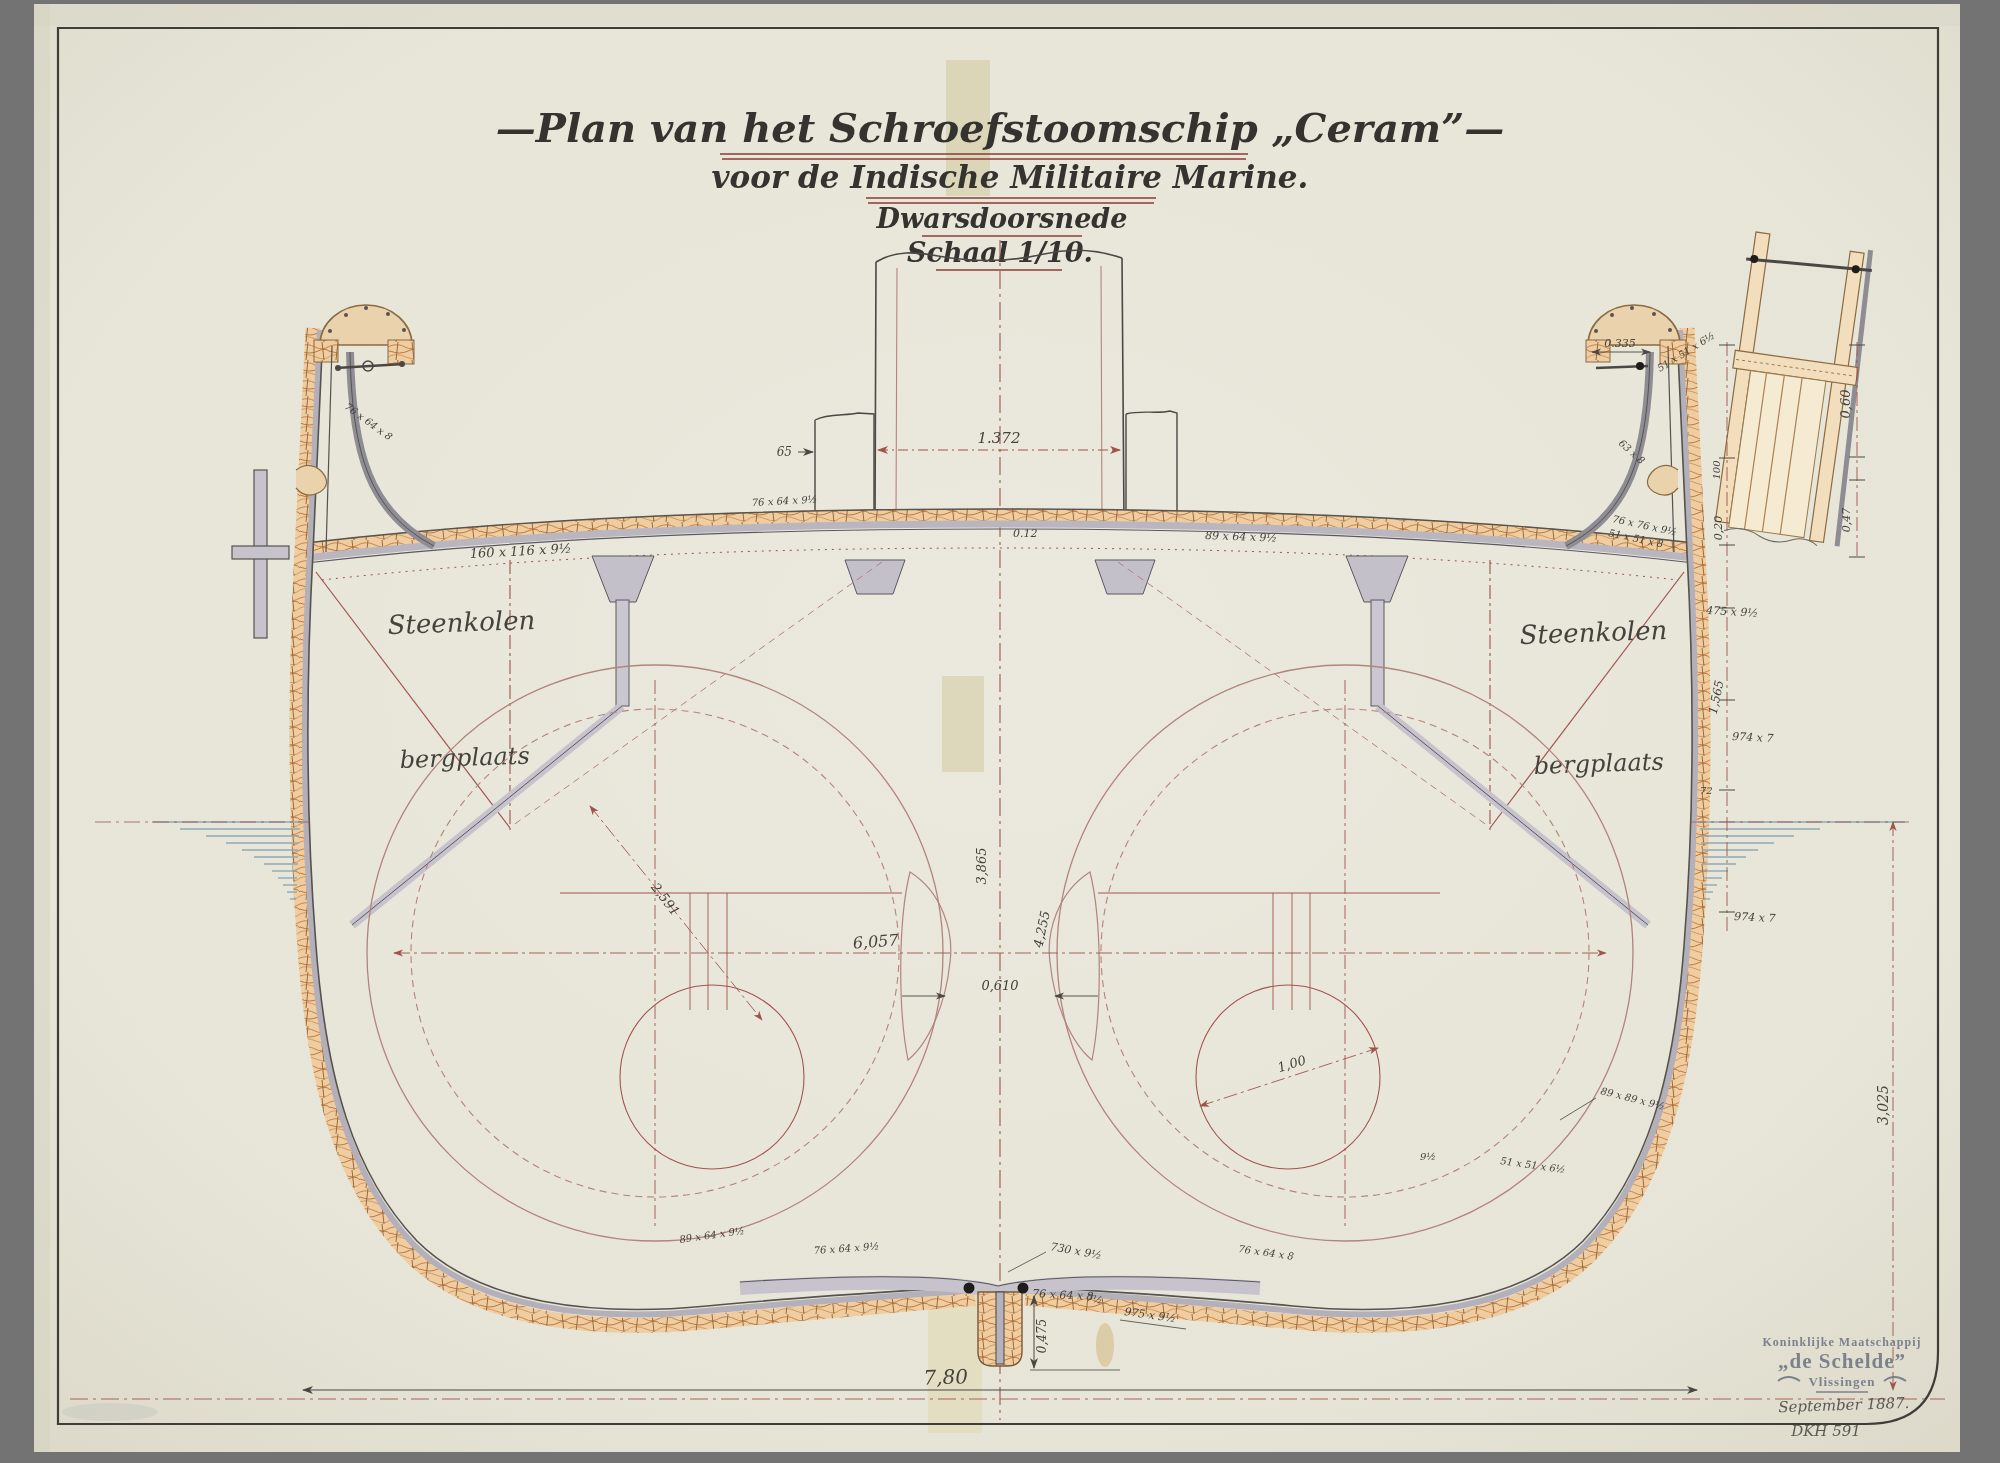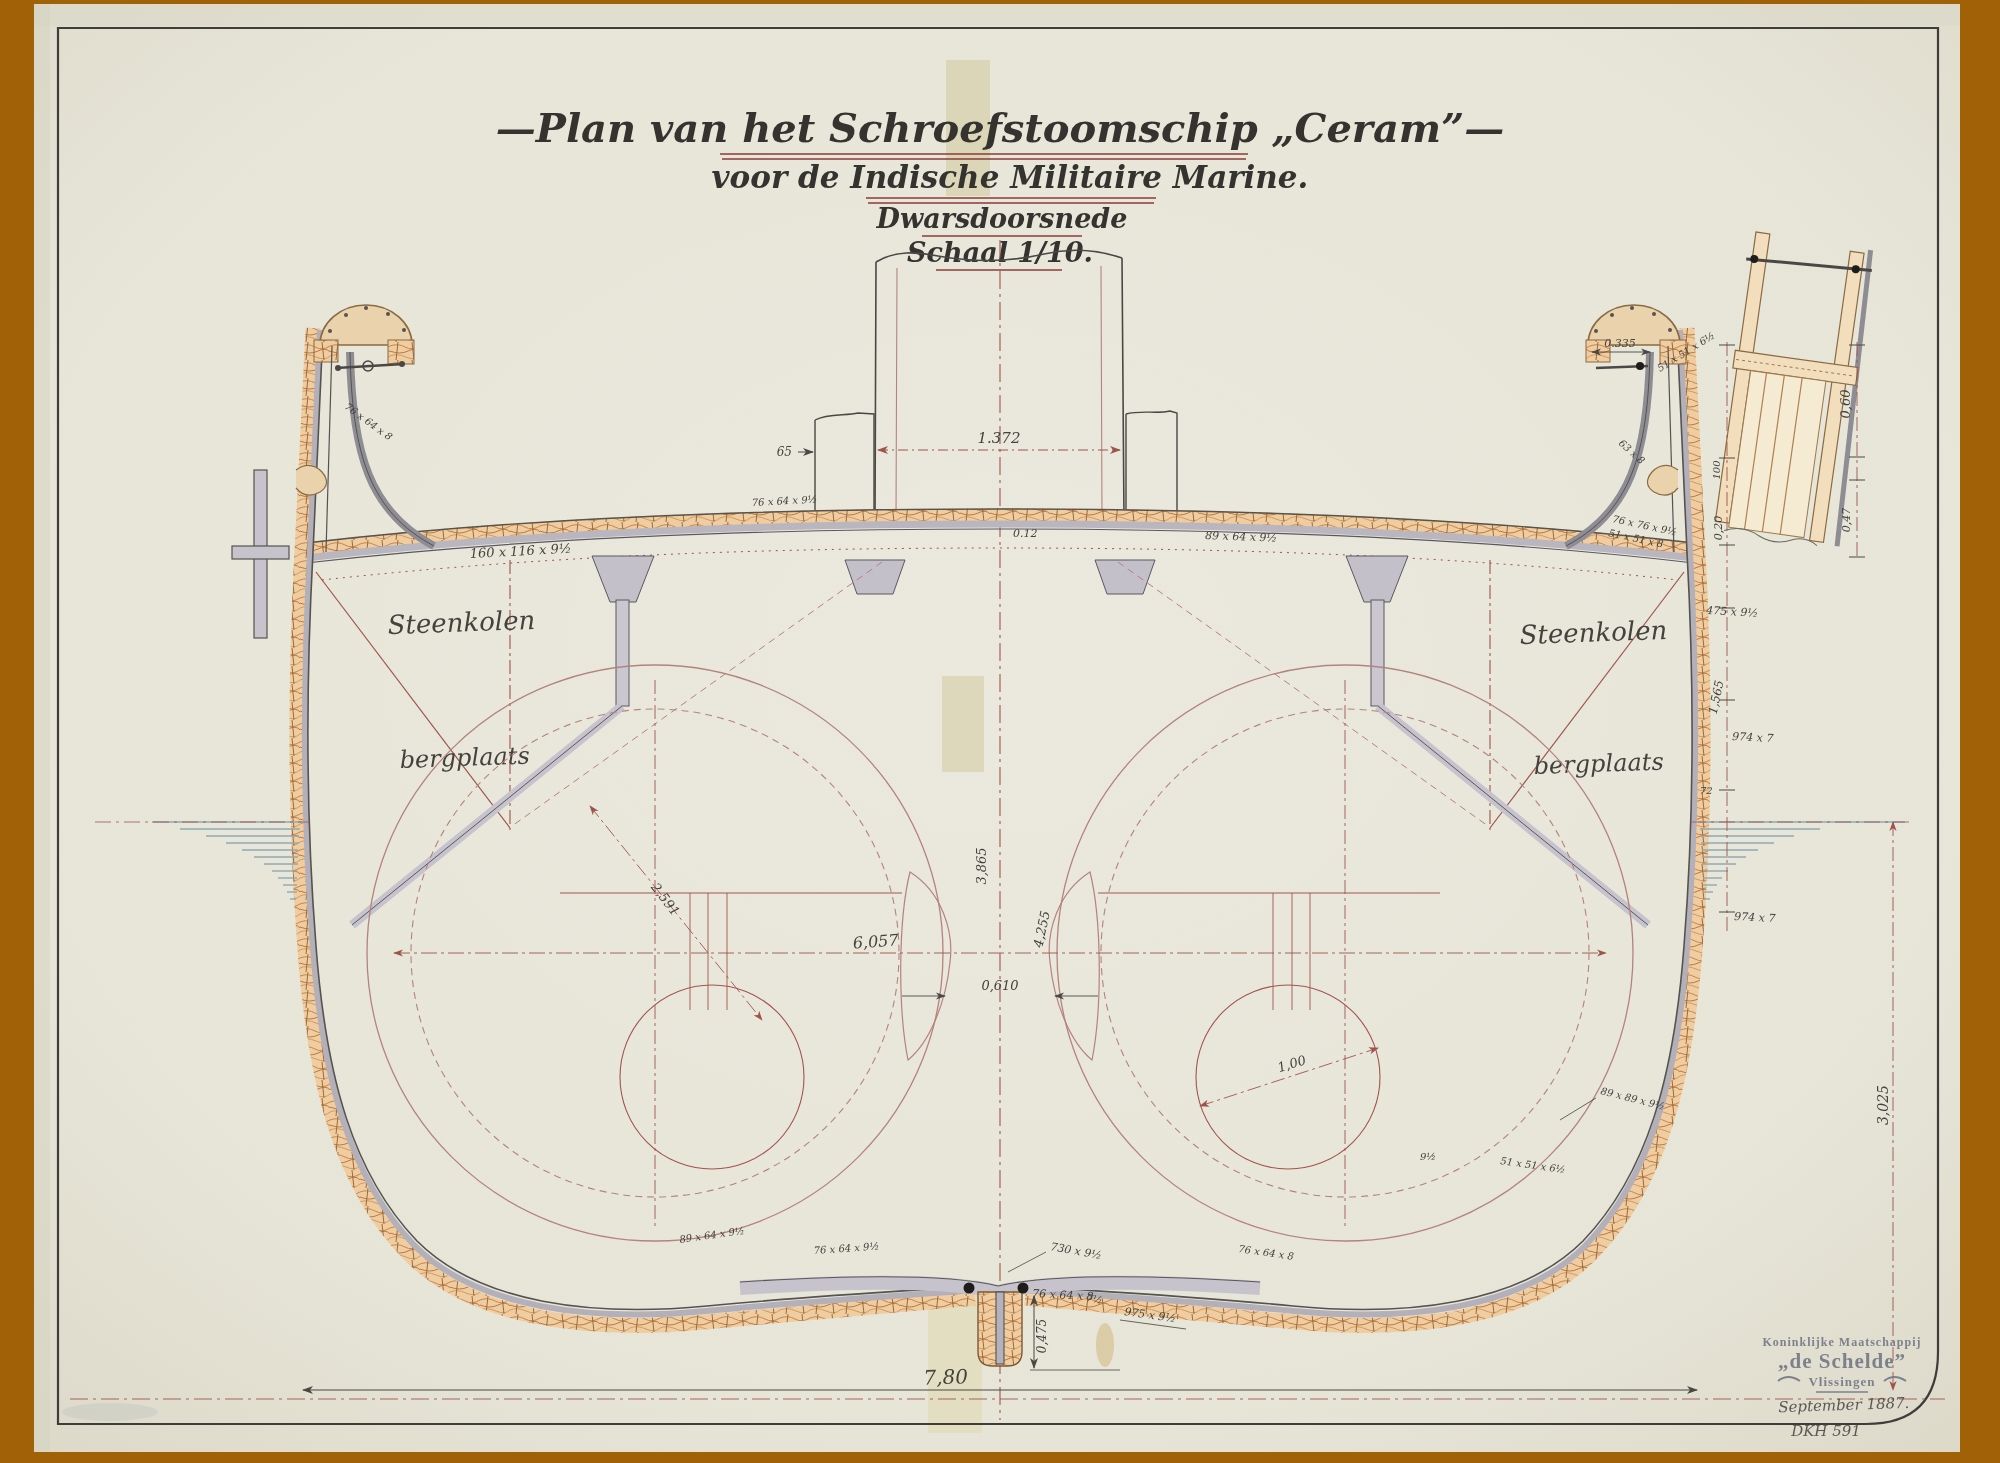--- a/index.html
+++ b/index.html
@@ -1,16 +1,16 @@
 <!DOCTYPE html>
 <html><head>
 <meta charset="utf-8">
 <style>
   html,body{margin:0;padding:0;background:#f7f6f4;}
-  .stage{position:relative;width:2000px;height:1463px;background:#a16207;overflow:hidden;
+  .stage{position:relative;width:2000px;height:1463px;background:#737373;overflow:hidden;
          font-family:"DejaVu Serif","Liberation Serif",serif;}
   svg{position:absolute;left:0;top:0;}
   text{fill:#44423c;}
   .hand{font-style:italic;}
   .titleln{font-style:italic;font-weight:bold;fill:#35332f;}
   .gothic{font-family:"Liberation Serif","DejaVu Serif",serif;font-weight:bold;fill:#6b7280;letter-spacing:1px;}
 </style>
 </head>
 <body>
 

